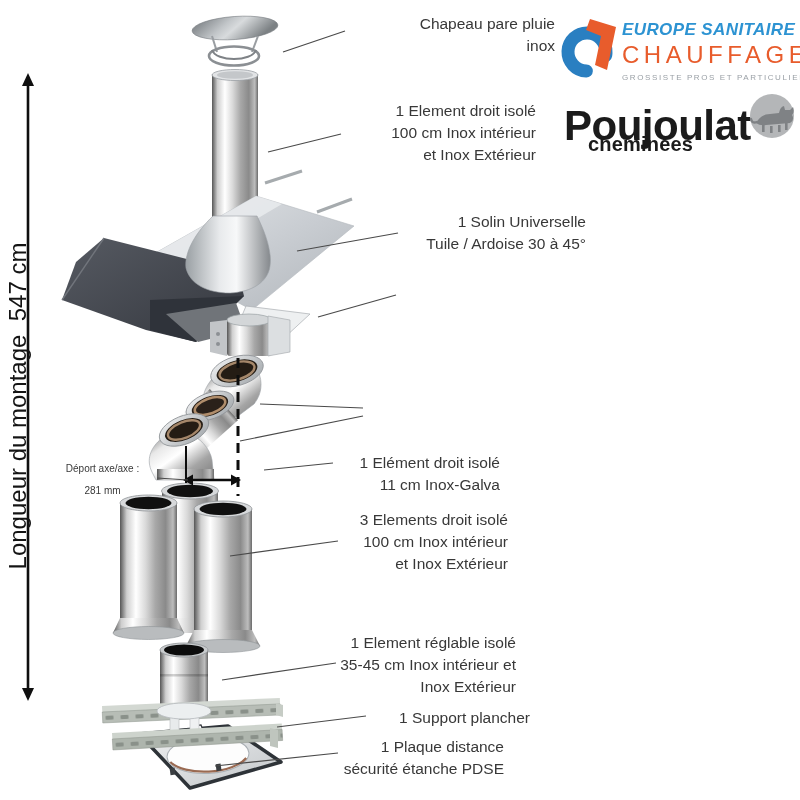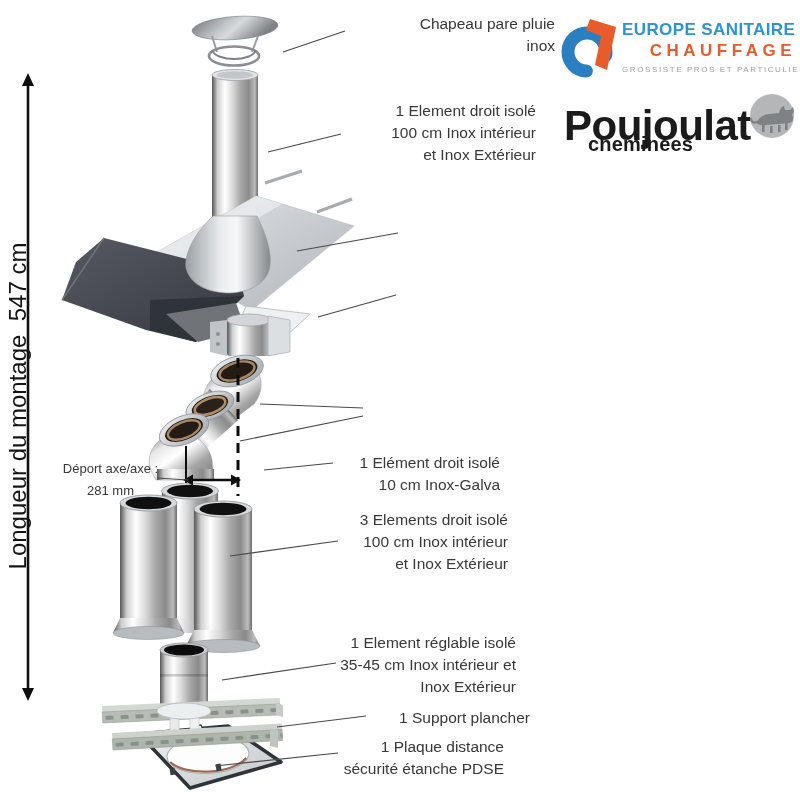--- a/index.html
+++ b/index.html
@@ -4,27 +4,27 @@
 <style>
   html,body{margin:0;padding:0;background:#fff;}
   #canvas{position:relative;width:800px;height:800px;background:#fff;overflow:hidden;
           font-family:"Liberation Sans",sans-serif;}
   #diagram-svg{position:absolute;left:0;top:0;}
   .lbl{position:absolute;text-align:right;font-size:15.5px;line-height:22px;color:#383838;
        white-space:pre-line;}
   .vlabel{position:absolute;left:-172px;top:392px;width:380px;text-align:center;
           font-size:24px;color:#141414;transform:rotate(-90deg);white-space:pre;}
   .offset-lbl{position:absolute;left:30px;top:458px;width:145px;text-align:center;
-          font-size:13px;line-height:22px;color:#383838;white-space:pre-line;margin-left:8px;}
+          font-size:10px;line-height:22px;color:#383838;white-space:pre-line;}
   
   .es-logo{position:absolute;left:556px;top:14px;width:240px;height:70px;}
   .es-icon{position:absolute;left:4px;top:4px;}
   .es-text{position:absolute;left:66px;top:6px;width:174px;}
-  .es-line1{font-size:17px;font-weight:bold;color:#2d93d2;letter-spacing:.4px;white-space:nowrap;}
-  .es-line2{font-size:17px;font-weight:bold;color:#e85c2c;letter-spacing:4.5px;margin-top:1px;white-space:nowrap;text-align:right;}
+  .es-line1{font-size:17px;font-weight:bold;color:#2d93d2;letter-spacing:.4px;white-space:nowrap;font-style:italic;}
+  .es-line2{font-size:24px;font-weight:normal;color:#e85c2c;letter-spacing:4.5px;margin-top:1px;white-space:nowrap;}
   .es-line3{font-size:8px;color:#9aa0a6;letter-spacing:1.6px;margin-top:4px;white-space:nowrap;}
   .pj-logo{position:absolute;left:556px;top:86px;width:240px;height:60px;color:#1b1b1b;}
   .pj-line1{position:absolute;left:32px;top:2px;font-size:20px;font-weight:900;letter-spacing:.2px;margin-top:45px;}
   .pj-line2{position:absolute;left:8px;top:16px;font-size:42px;font-weight:900;letter-spacing:-.5px;}
   .pj-cat{position:absolute;left:192px;top:6px;}
 </style>
 </head>
 <body>
 
 <div id="canvas">
@@ -237,22 +237,24 @@
   <div class="vlabel">Longueur du montage  547 cm</div>
 
   <div class="offset-lbl">Déport axe/axe :
 281 mm</div>
 
   <div class="lbl" style="left:340px;top:13px;width:215px">Chapeau pare pluie
 inox</div>
   <div class="lbl" style="left:328px;top:100px;width:208px">1 Element droit isolé
 100 cm Inox intérieur
 et Inox Extérieur</div>
+  <div class="lbl" style="left:350px;top:211px;width:236px">1 Solin Universelle
+Tuile / Ardoise 30 à 45°</div>
   <div class="lbl" style="left:300px;top:452px;width:200px">1 Elément droit isolé
-10 cm Inox-Galva</div>
+11 cm Inox-Galva</div>
   <div class="lbl" style="left:322px;top:509px;width:186px">3 Elements droit isolé
 100 cm Inox intérieur
 et Inox Extérieur</div>
   <div class="lbl" style="left:304px;top:632px;width:212px">1 Element réglable isolé
 35-45 cm Inox intérieur et
 Inox Extérieur</div>
   <div class="lbl" style="left:350px;top:707px;width:180px">1 Support plancher</div>
   <div class="lbl" style="left:312px;top:736px;width:192px">1 Plaque distance
 sécurité étanche PDSE</div>
 

